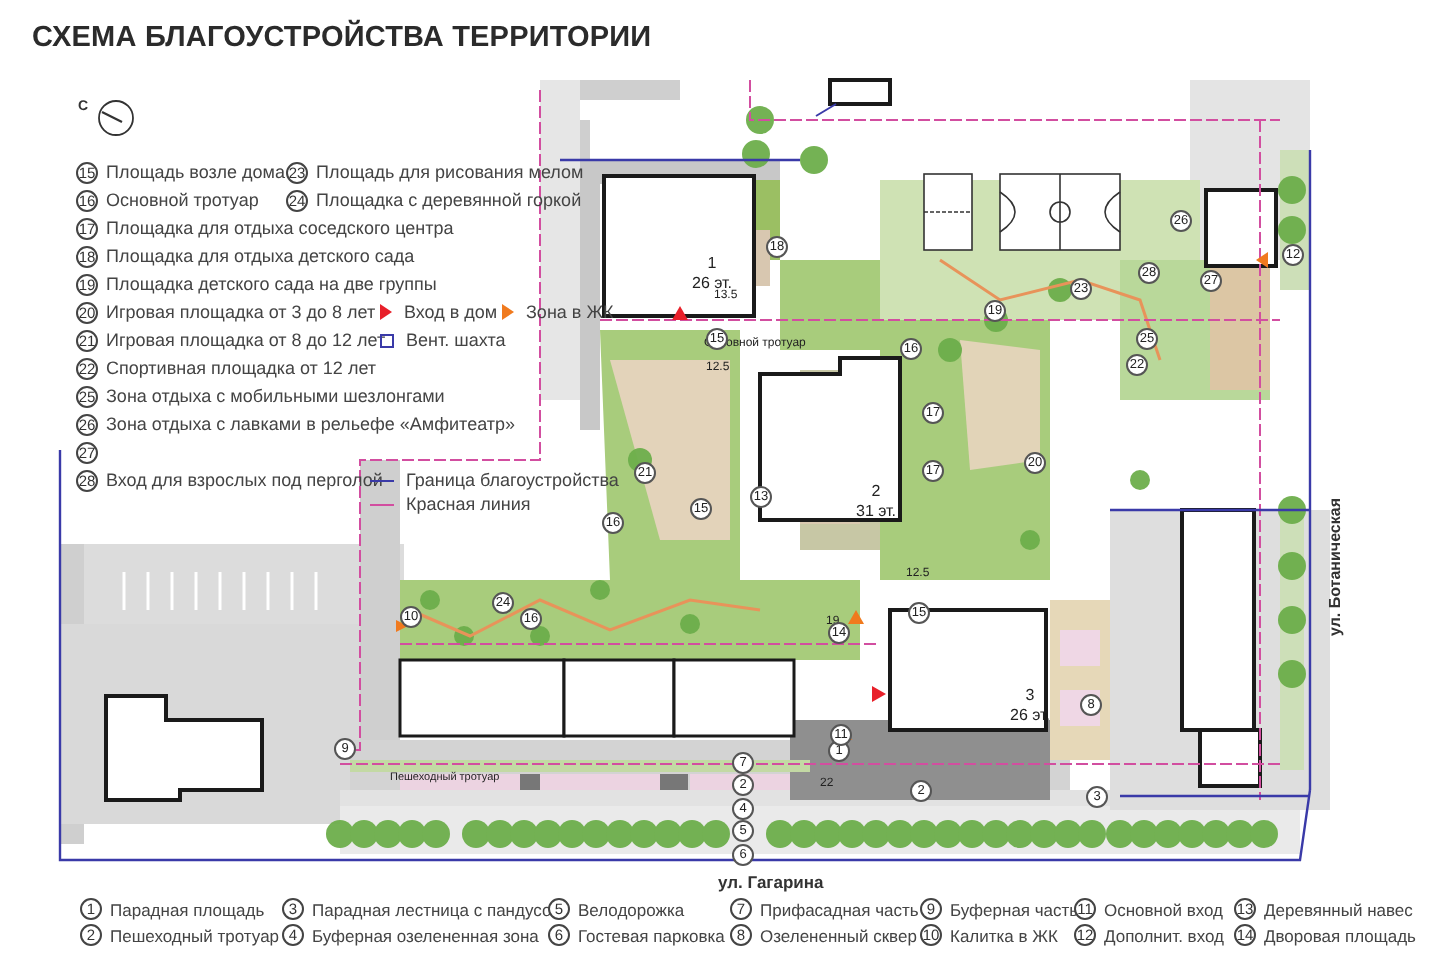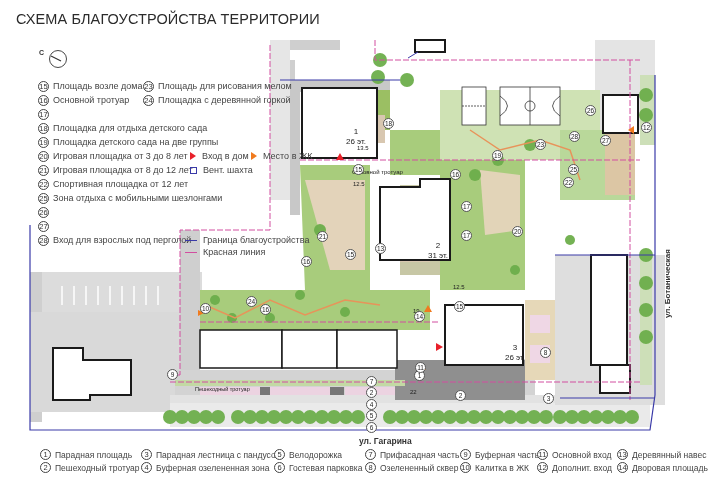--- a/index.html
+++ b/index.html
@@ -1,18 +1,18 @@
 <!DOCTYPE html>
 <html><head>
 <meta charset="utf-8">
 <style>
   * { box-sizing: border-box; margin: 0; padding: 0; }
   html, body { width: 720px; height: 483px; background: #ffffff; overflow: hidden; }
   body { font-family: "Liberation Sans", sans-serif; color: #333; position: relative; }
-  .title { position: absolute; left: 16px; top: 11px; font-size: 14.5px; font-weight: normal; color: #2b2b2b; letter-spacing: 0.1px; }
+  .title { position: absolute; left: 16px; top: 11px; font-size: 14.5px; font-weight: bold; color: #2b2b2b; letter-spacing: 0.1px; }
   .compass { position: absolute; left: 38px; top: 45px; width: 32px; height: 24px; }
   .legend { position: absolute; left: 38px; top: 80px; font-size: 9px; color: #444; }
   .legend .row { position: absolute; white-space: nowrap; display: flex; align-items: center; height: 12px; }
   .num { display: inline-flex; align-items: center; justify-content: center; width: 11px; height: 11px; border: 1px solid #444; border-radius: 50%; font-size: 7.5px; margin-right: 4px; color: #333; background: #fff; }
   .map { position: absolute; left: 0; top: 0; width: 720px; height: 440px; }
   .bottom-legend { position: absolute; left: 0; top: 447px; width: 720px; height: 36px; font-size: 8.5px; color: #444; }
   .bottom-legend .item { position: absolute; display: flex; align-items: center; white-space: nowrap; }
   .street { position: absolute; font-size: 8.5px; color: #333; font-weight: bold; white-space: nowrap; }
   .street.vert { transform: rotate(-90deg); transform-origin: left top; }
   .lbl { position: absolute; font-size: 8px; color: #222; white-space: nowrap; text-align: center; line-height: 10px; }
@@ -236,20 +236,21 @@
   <div class="row" style="left:0;top:0;">
       <span class="num">15</span>
       <span>Площадь возле дома</span>
     </div>
   <div class="row" style="left:0;top:14px;">
       <span class="num">16</span>
       <span>Основной тротуар</span>
     </div>
   <div class="row" style="left:0;top:28px;">
       <span class="num">17</span>
+      <span>Площадка для отдыха соседского центра</span>
     </div>
   <div class="row" style="left:0;top:42px;">
       <span class="num">18</span>
       <span>Площадка для отдыха детского сада</span>
     </div>
   <div class="row" style="left:0;top:56px;">
       <span class="num">19</span>
       <span>Площадка детского сада на две группы</span>
     </div>
   <div class="row" style="left:0;top:70px;">
@@ -263,20 +264,21 @@
   <div class="row" style="left:0;top:98px;">
       <span class="num">22</span>
       <span>Спортивная площадка от 12 лет</span>
     </div>
   <div class="row" style="left:0;top:112px;">
       <span class="num">25</span>
       <span>Зона отдыха с мобильными шезлонгами</span>
     </div>
   <div class="row" style="left:0;top:126px;">
       <span class="num">26</span>
+      <span>Зона отдыха с лавками в рельефе «Амфитеатр»</span>
     </div>
   <div class="row" style="left:0;top:140px;">
       <span class="num">27</span>
     </div>
   <div class="row" style="left:0;top:154px;">
       <span class="num">28</span>
       <span>Вход для взрослых под перголой</span>
     </div>
 
   <div class="row" style="left:105px;top:0;">
@@ -287,21 +289,21 @@
       <span class="num">24</span>
       <span>Площадка с деревянной горкой</span>
     </div>
 
   <div class="row" style="left:152px;top:70px;">
     <span class="sym" style="width:0;height:0;border-top:4px solid transparent;border-bottom:4px solid transparent;border-left:6px solid #e8202a;"></span>
     <span>Вход в дом</span>
   </div>
   <div class="row" style="left:213px;top:70px;">
     <span class="sym" style="width:0;height:0;border-top:4px solid transparent;border-bottom:4px solid transparent;border-left:6px solid #f07a1e;"></span>
-    <span>Место в ЖК</span>
+    <span>Зона в ЖК</span>
   </div>
   <div class="row" style="left:152px;top:84px;">
     <span class="sym" style="width:7px;height:7px;border:1px solid #3a3aa8;"></span>
     <span>Вент. шахта</span>
   </div>
   <div class="row" style="left:147px;top:154px;">
     <span class="sym" style="width:12px;height:0;border-top:1.2px solid #3a3aa8;"></span>
     <span>Граница благоустройства</span>
   </div>
   <div class="row" style="left:147px;top:166px;">

